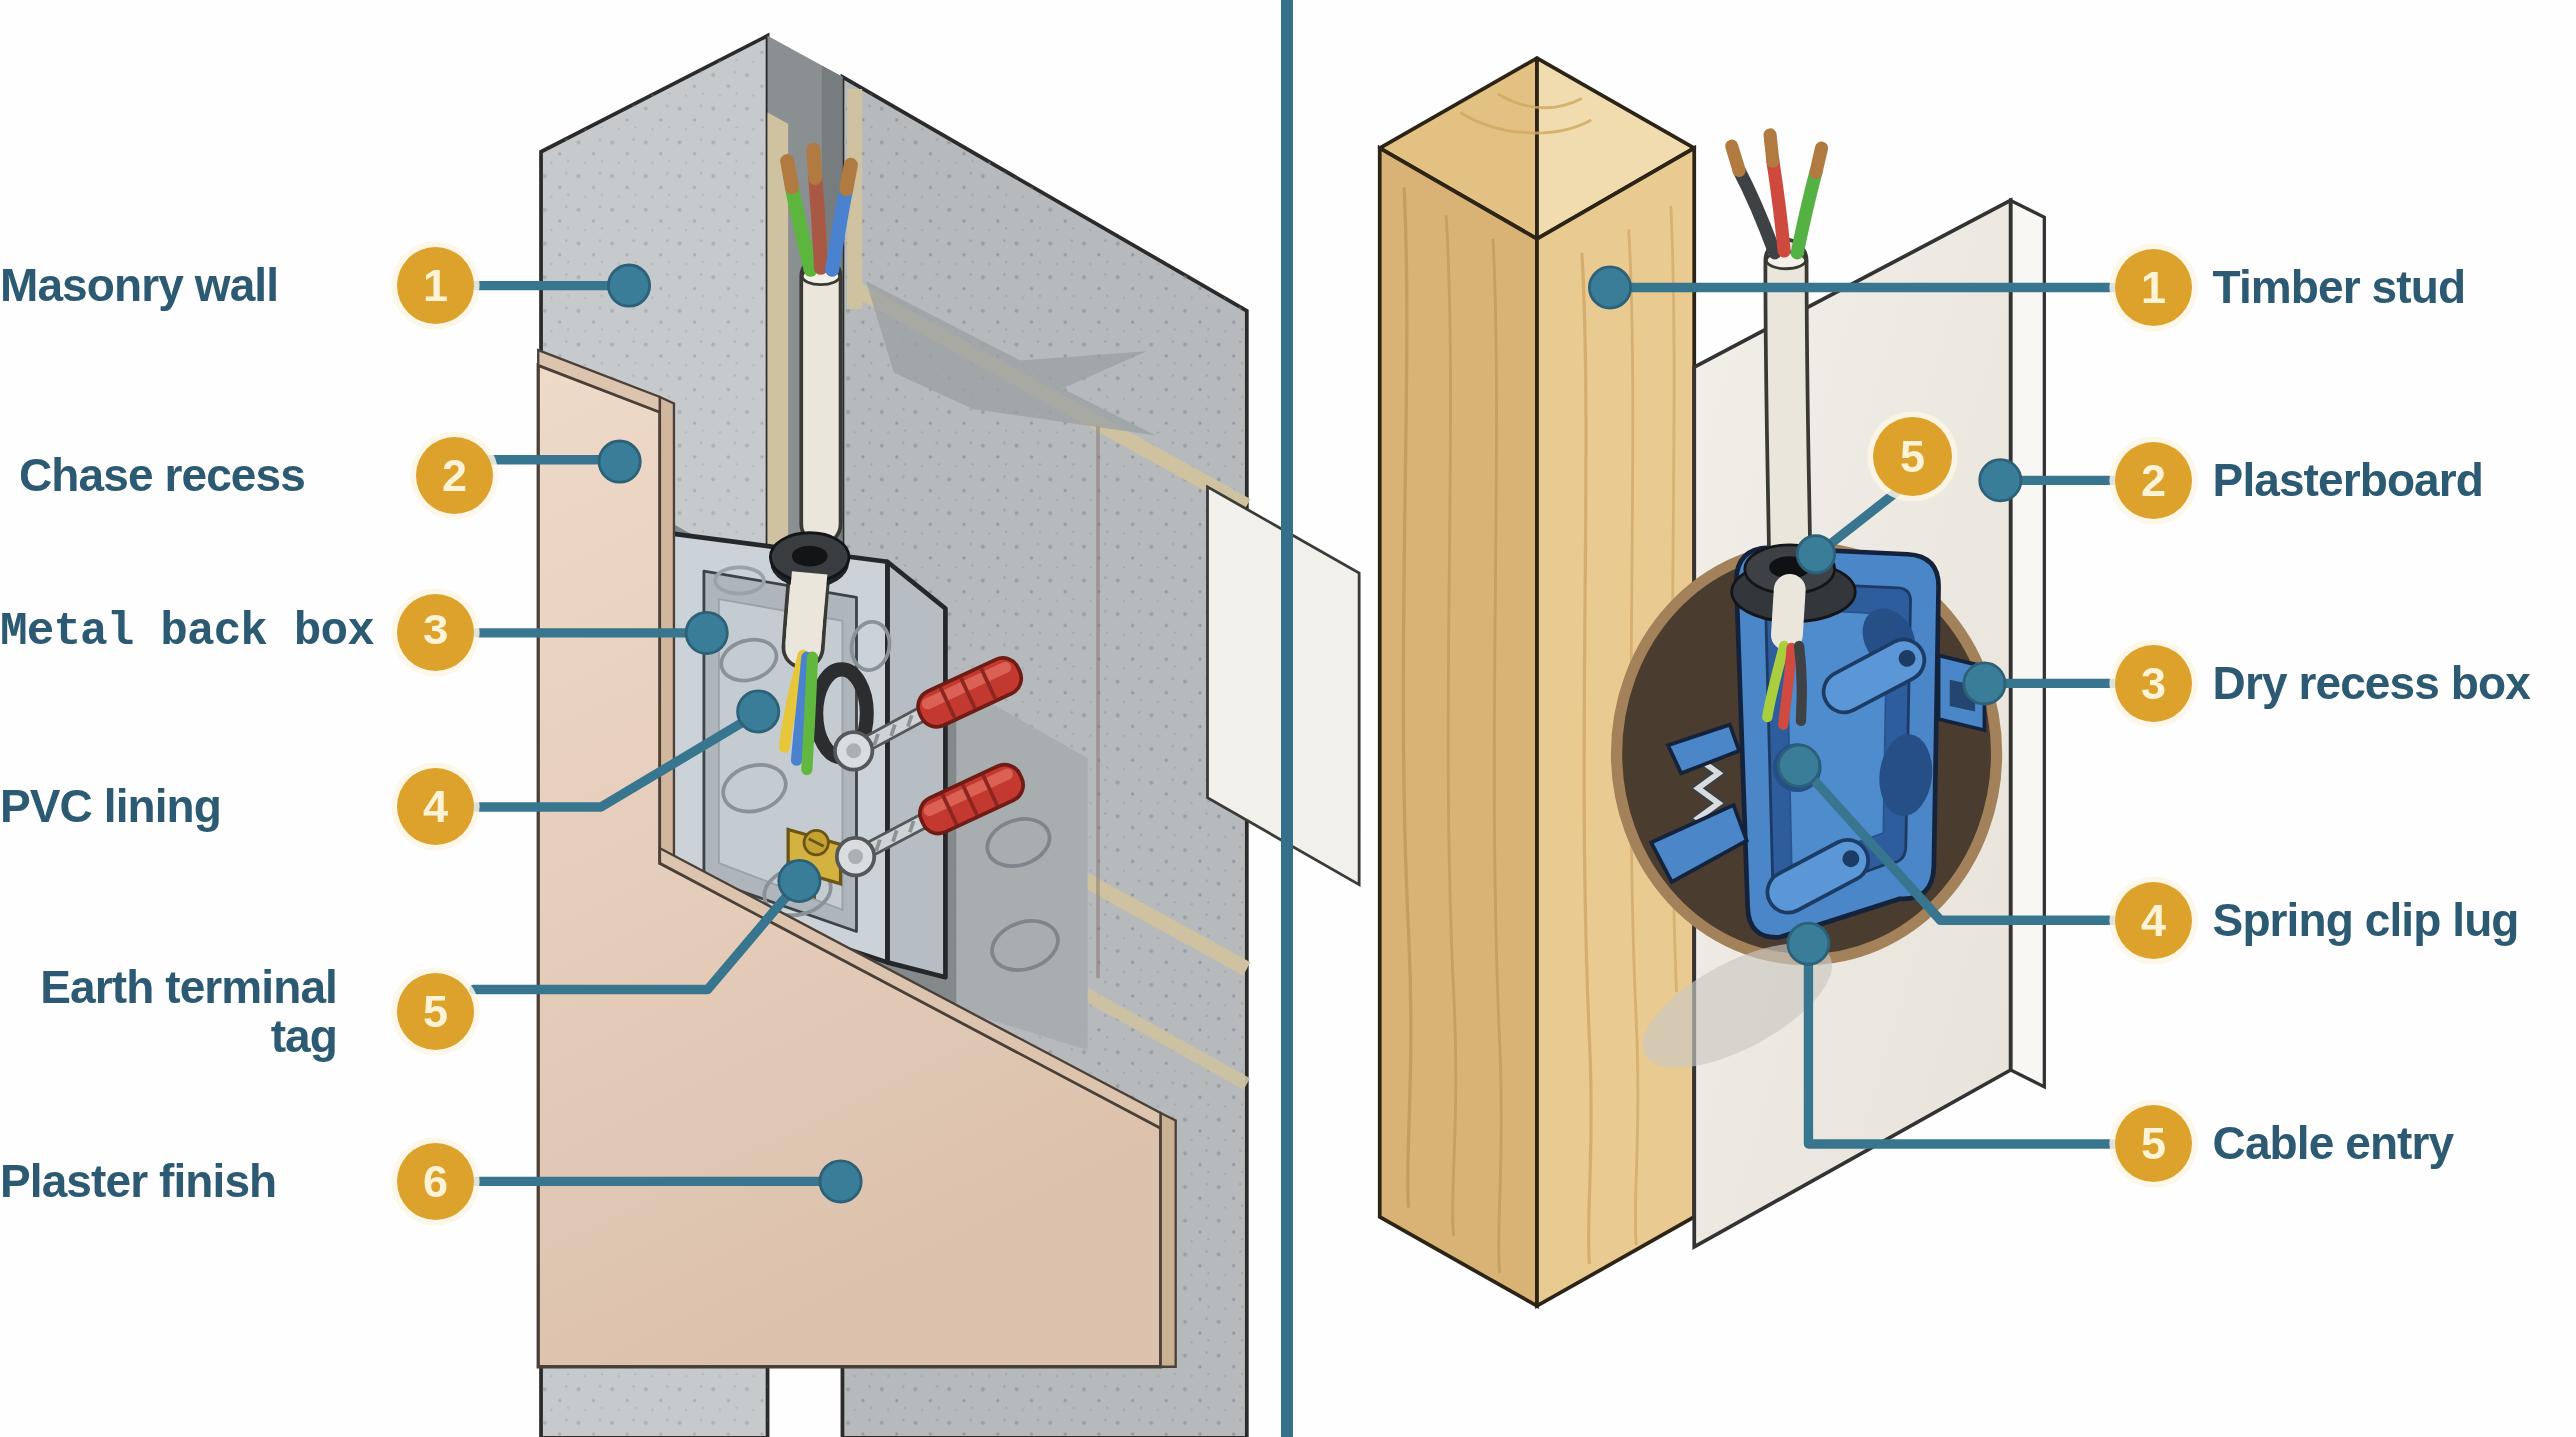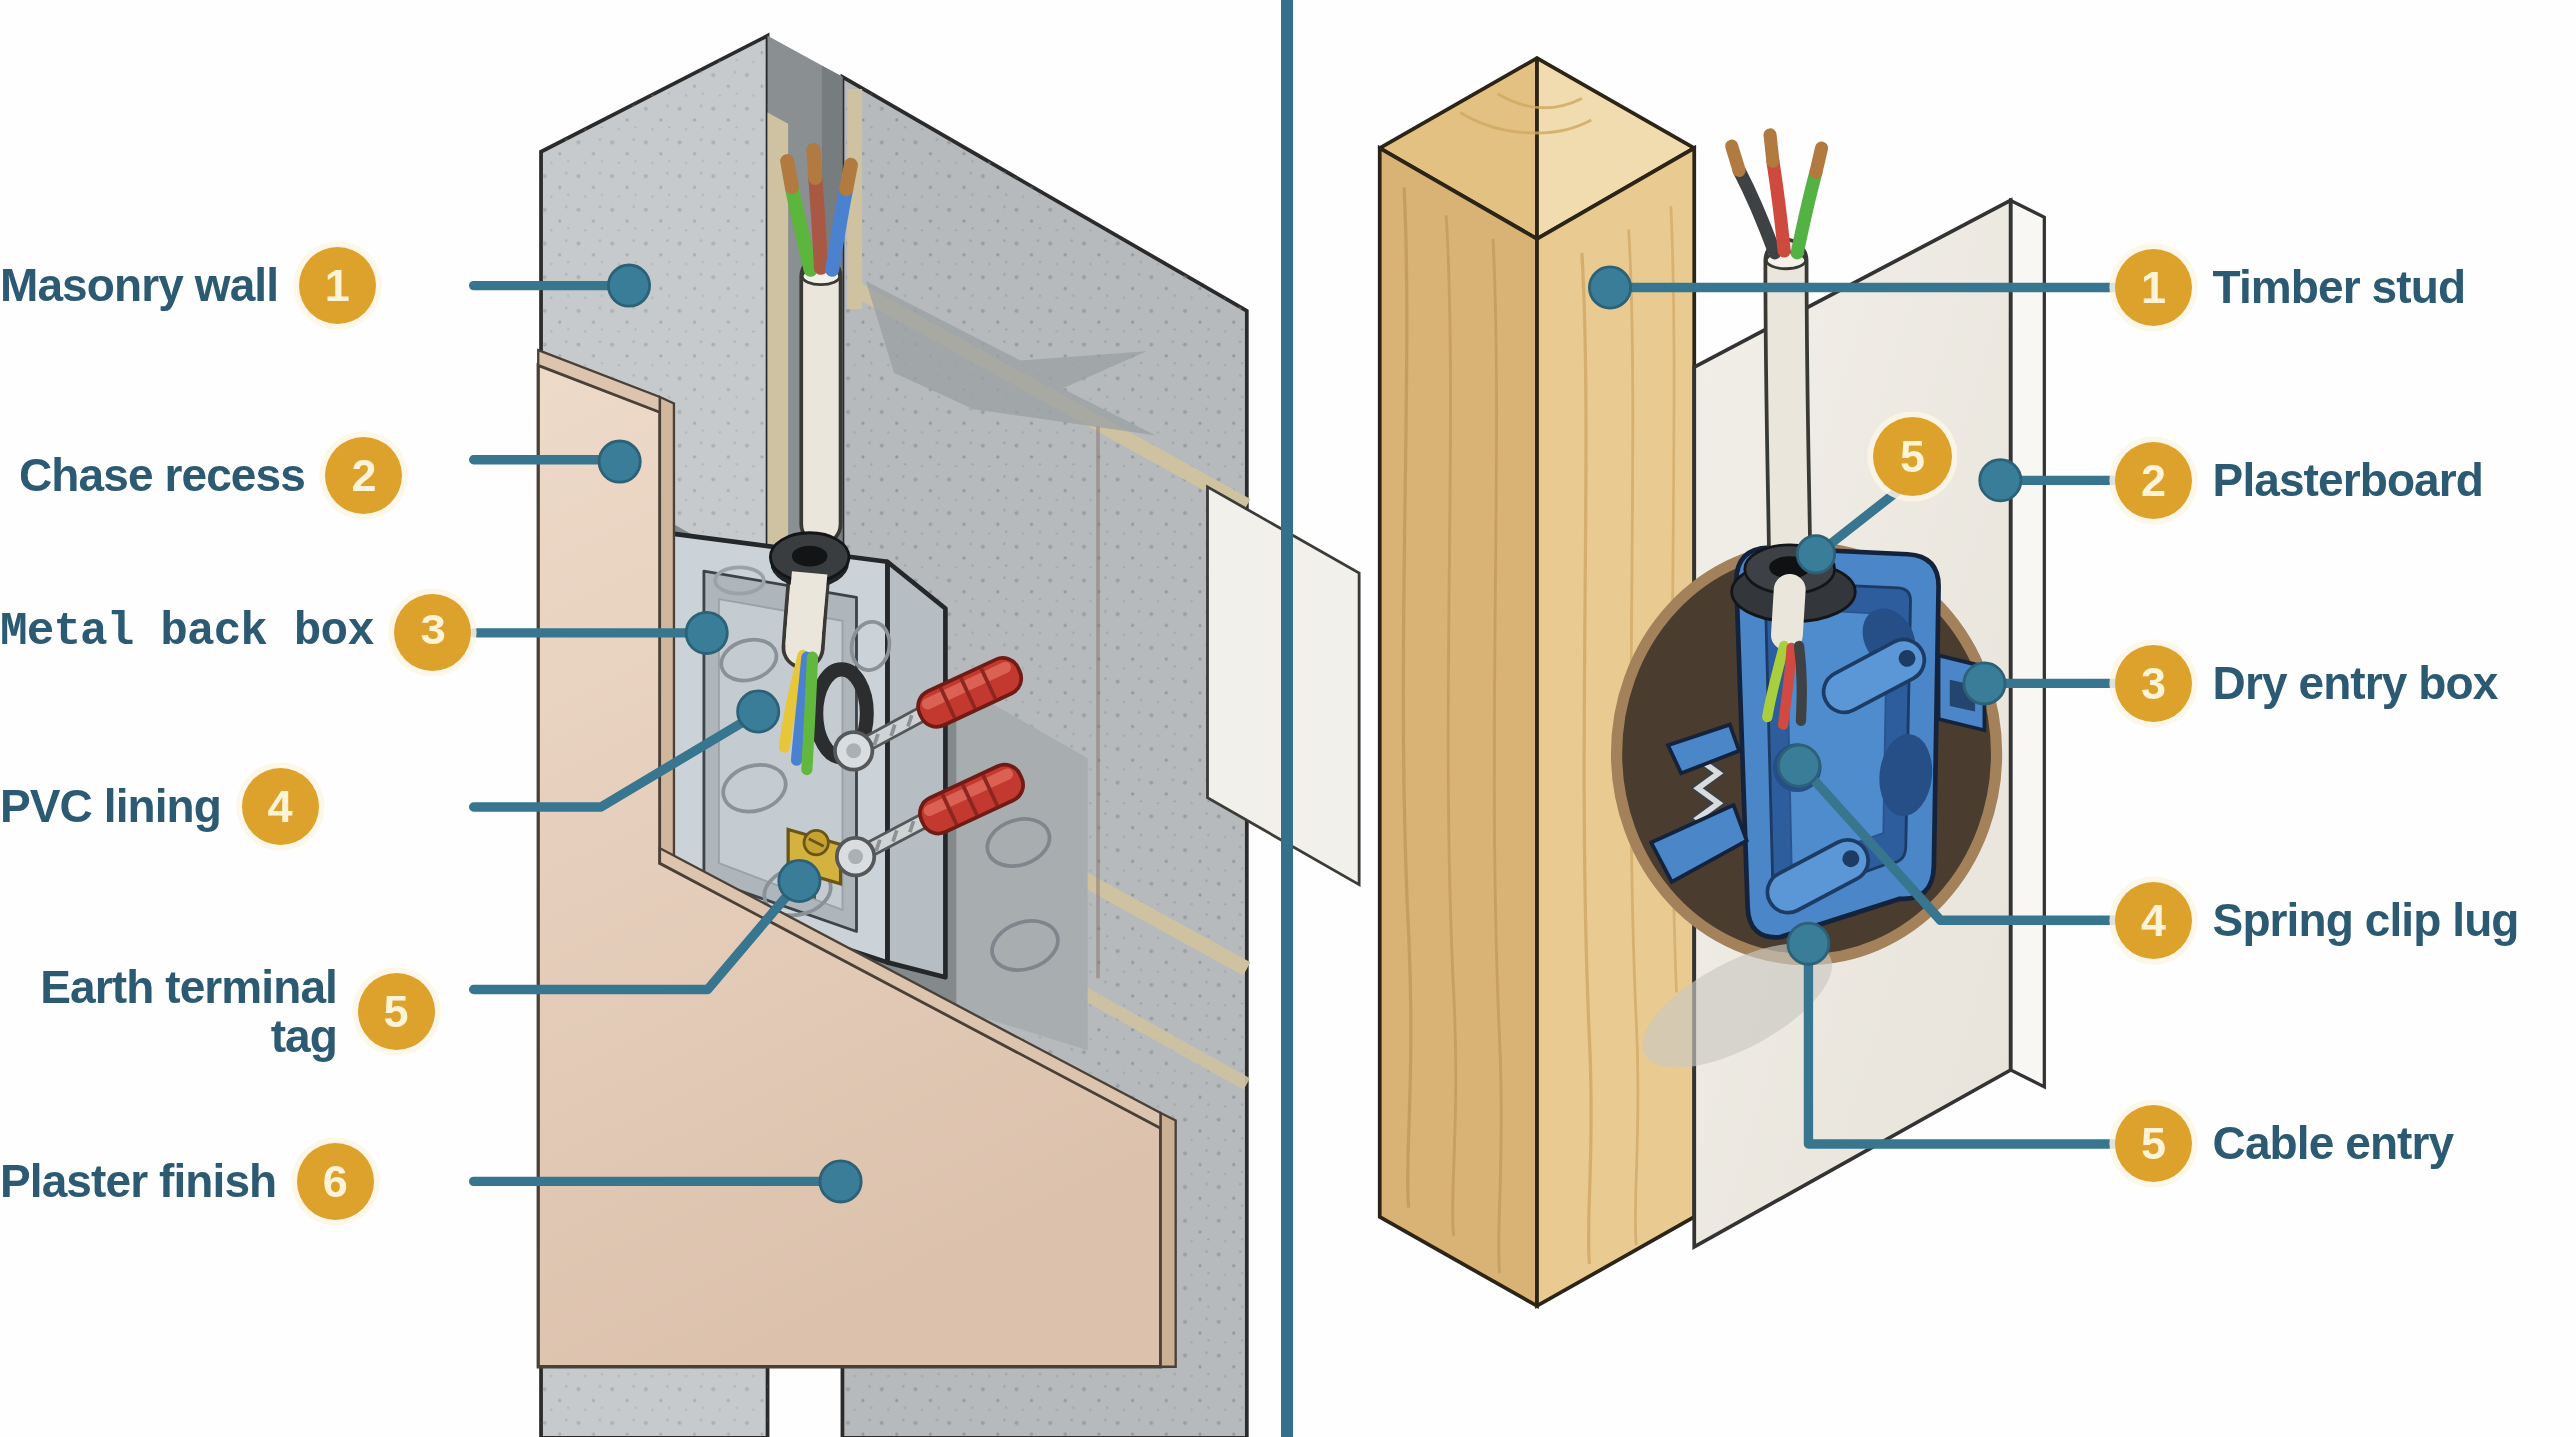--- a/index.html
+++ b/index.html
@@ -1,20 +1,20 @@
 <!DOCTYPE html>
 <html style="font-size:15px"><head>
 <meta charset="utf-8">
 <style>
   html,body{margin:0;padding:0;background:#ffffff;}
   #canvas{position:relative;width:2576px;height:1438px;background:#fefefe;overflow:hidden;
           font-family:"Liberation Sans", sans-serif;}
   #art{position:absolute;left:0;top:0;width:2576px;height:1438px;}
   .label-row{position:absolute;display:flex;align-items:center;gap:20.6px;z-index:5;}
-  .label-row.left{justify-content:flex-start;left:0;width:474px;}
+  .label-row.left{justify-content:space-between;left:0;width:474px;}
   .label-row.right{left:2115px;}
   .label-text{font-weight:bold;font-size:46px;color:#2c5a72;letter-spacing:-0.9px;
               line-height:1.06;white-space:nowrap;}
   .label-text.two-line{white-space:normal;text-align:right;width:337px;}
   .badge{width:77px;height:77px;border-radius:50%;background:#dda22c;flex:0 0 77px;
          display:flex;align-items:center;justify-content:center;
          box-shadow:0 0 0 5.6px rgba(252,246,229,0.85);}
   .badge span{font-weight:bold;font-size:45px;color:#fdf3d7;}
   .badge.floating{position:absolute;z-index:5;}
   .divider{position:absolute;top:0;width:12px;height:1438px;background:#34708a;z-index:4;}
@@ -331,21 +331,21 @@
   <div class="label-row right" style="top:442px;">
     <div class="badge">
         <span>2</span>
       </div>
     <div class="label-text">Plasterboard</div>
   </div>
   <div class="label-row right" style="top:645px;">
     <div class="badge">
         <span>3</span>
       </div>
-    <div class="label-text">Dry entry box</div>
+    <div class="label-text">Dry recess box</div>
   </div>
   <div class="label-row right" style="top:882px;">
     <div class="badge">
         <span>4</span>
       </div>
     <div class="label-text">Spring clip lug</div>
   </div>
   <div class="label-row right" style="top:1105px;">
     <div class="badge">
         <span>5</span>

